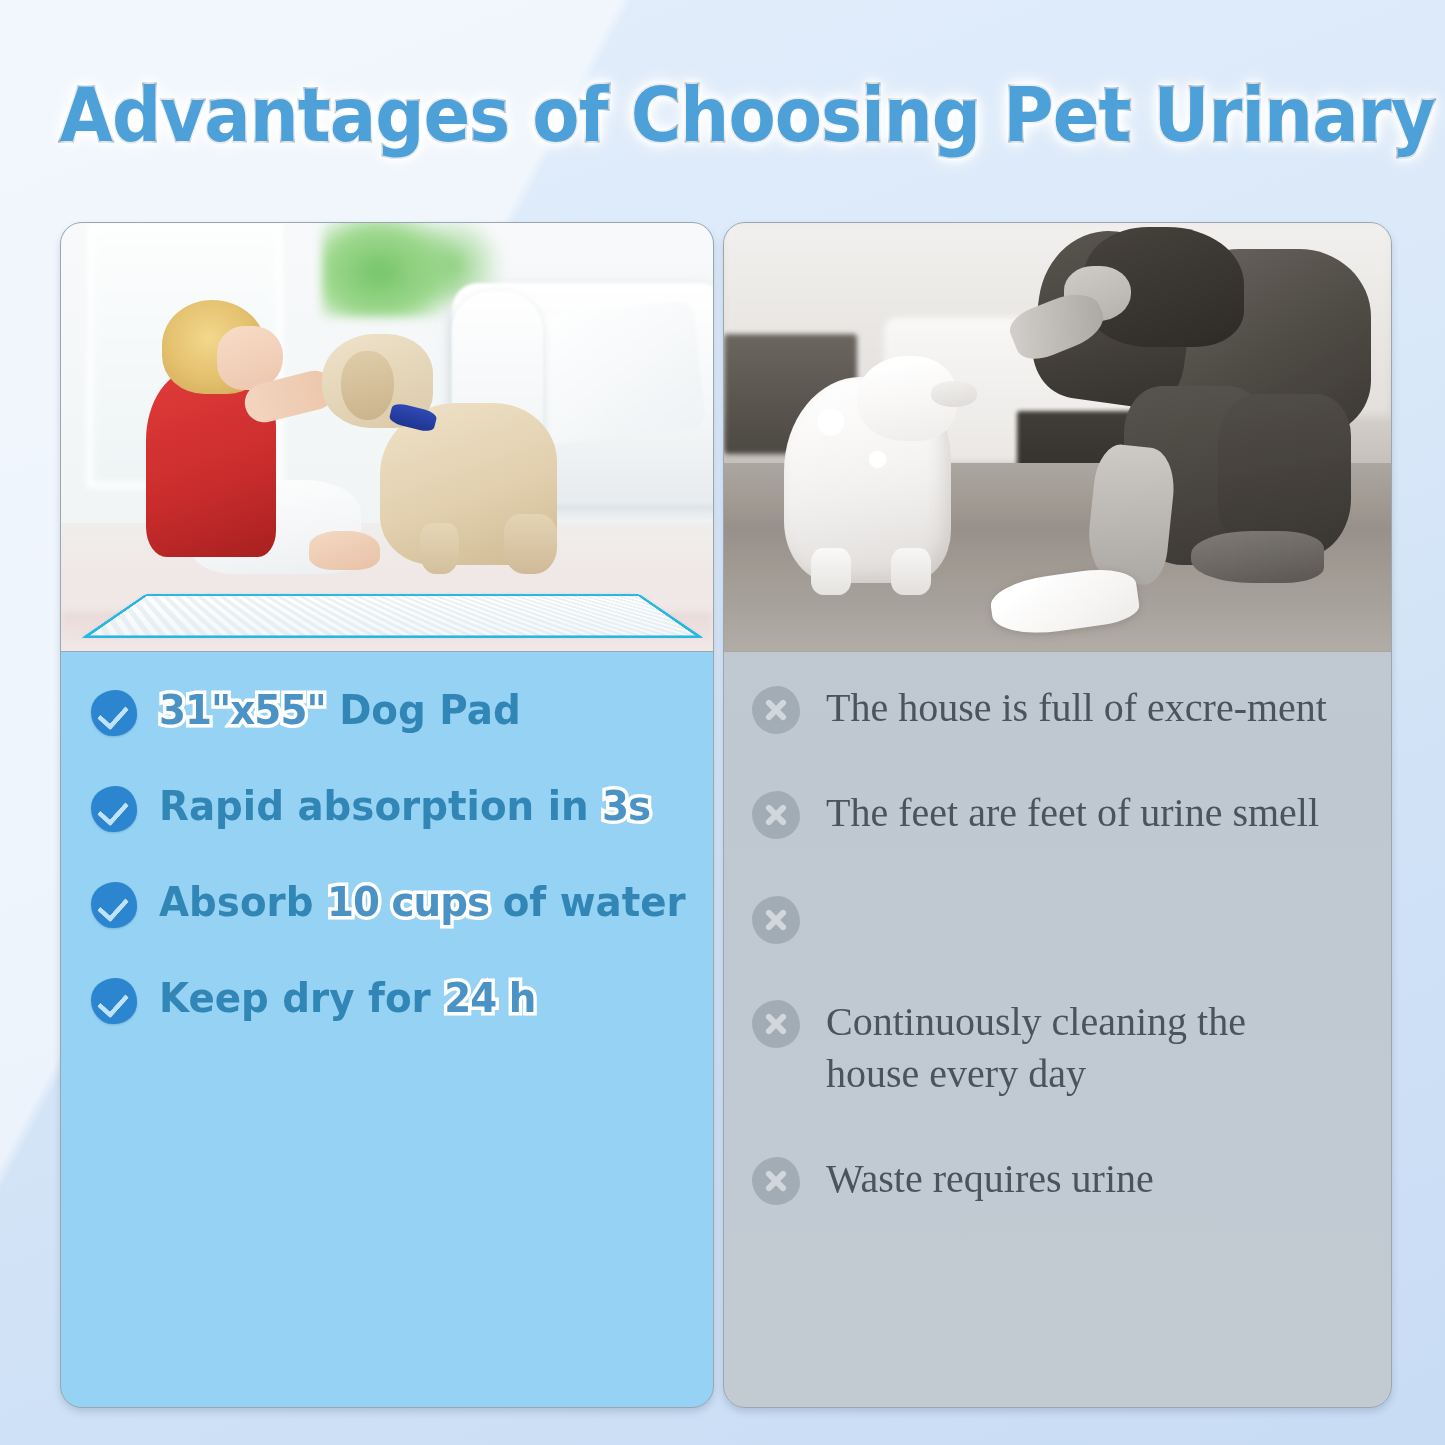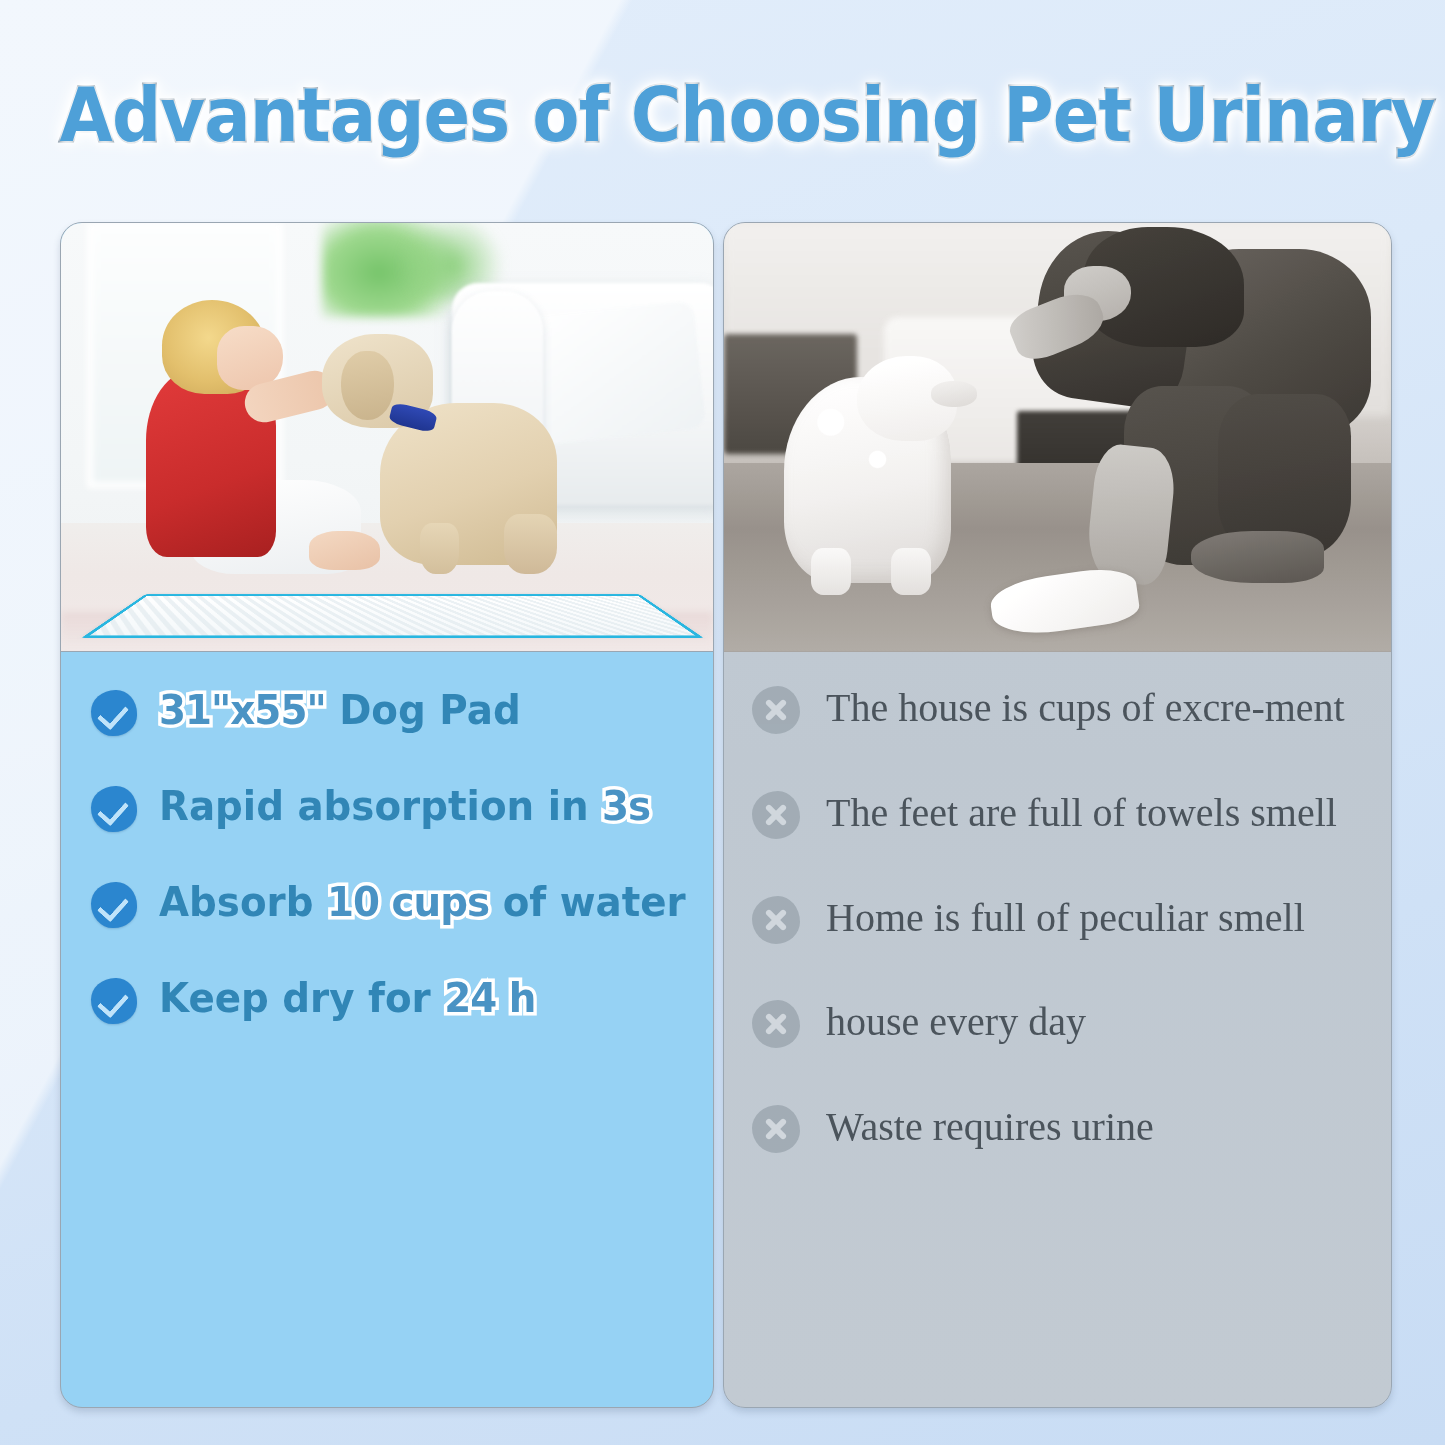--- a/index.html
+++ b/index.html
@@ -432,36 +432,36 @@
       <div class="dog-r-head"></div>
       <div class="dog-r-snout"></div>
       <div class="dog-r-leg"></div>
       <div class="dog-r-leg2"></div>
     </div>
 
     <div class="list" id="list-right">
 
       <div class="row">
         <span class="ico-x"></span>
-        <span class="cons-text">The house is cups of excre-ment</span>
+        <span class="cons-text">The house is full of excre-ment</span>
       </div>
 
       <div class="row">
         <span class="ico-x"></span>
-        <span class="cons-text">The feet are full of towels smell</span>
+        <span class="cons-text">The feet are feet of urine smell</span>
       </div>
 
       <div class="row">
         <span class="ico-x"></span>
-        <span class="cons-text">Home is full of peculiar smell</span>
       </div>
 
       <div class="row">
         <span class="ico-x"></span>
         <span class="cons-text">
+          <span>Continuously cleaning the</span>
           <span class="l2">house every day</span>
         </span>
       </div>
 
       <div class="row">
         <span class="ico-x"></span>
         <span class="cons-text">Waste requires urine</span>
       </div>
 
     </div>

